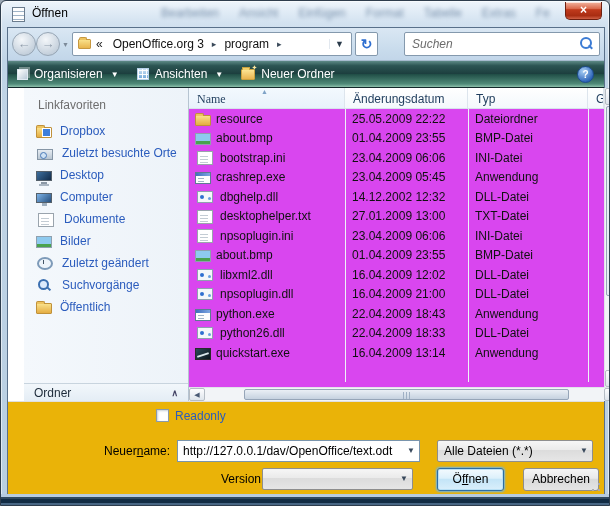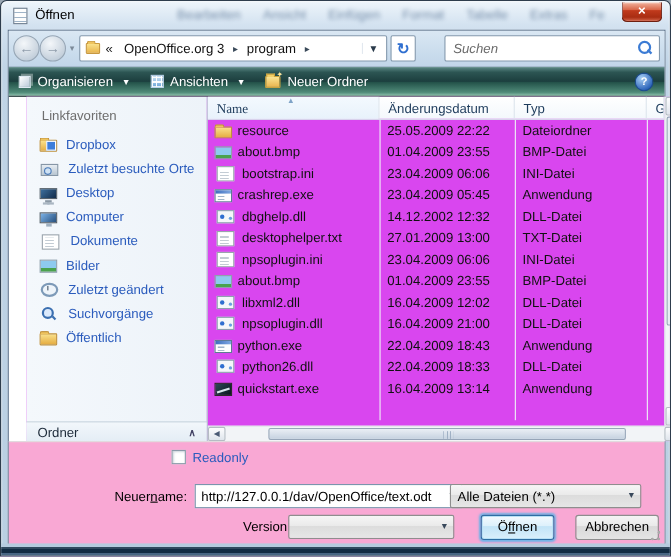--- a/index.html
+++ b/index.html
@@ -131,34 +131,34 @@
   .vthumb::after{content:"";position:absolute;left:4px;top:91px;width:7px;height:8px;
     background:repeating-linear-gradient(0deg,#9fb0c4 0 1px,transparent 1px 3px);}
   .hscroll{position:absolute;left:0;top:299px;width:432px;height:14px;background:#f2f4f7;border-top:1px solid #e0e4e9;}
   .hbtn{position:absolute;top:0;width:16px;height:13px;background:linear-gradient(180deg,#fdfdfe,#dfe5ec);
     border:1px solid #b5bcc4;border-radius:2px;color:#4a5a74;font-size:7px;text-align:center;line-height:11px;}
   .hthumb{position:absolute;left:55px;top:1px;width:325px;height:11px;border:1px solid #96a5b8;border-radius:2px;
     background:linear-gradient(180deg,#eaeff5,#c6d2e0);}
   .hthumb::after{content:"";position:absolute;left:158px;top:2px;width:9px;height:7px;
     background:repeating-linear-gradient(90deg,#9fb0c4 0 1px,transparent 1px 3px);}
   
-  .footer{position:absolute;left:0;top:373px;width:596px;height:94px;background:#f9a8d4;border-top:1px solid #dfdfdf;}
+  .footer{position:absolute;left:0;top:373px;width:596px;height:94px;background:#eab308;border-top:1px solid #dfdfdf;}
   .checkbox{position:absolute;left:148px;top:7px;width:13px;height:13px;background:#fff;border:1px solid #8a9aa9;
     box-shadow:inset 1px 1px 2px rgba(120,140,160,.4);}
   .readonly-label{position:absolute;left:167px;top:7px;color:#2b5cbd;}
   .fname-label{position:absolute;left:96px;top:42px;width:66px;text-align:right;color:#000;}
   .mn{text-decoration:underline;}
   .fname-combo{position:absolute;left:169px;top:38px;width:243px;height:22px;background:#fff;border:1px solid #7a95ad;
     display:flex;}
   .fname-combo input{flex:1;border:none;outline:none;font:12px "Liberation Sans",sans-serif;padding:0 2px 0 5px;min-width:0;background:transparent;color:#000;}
   .combo-arrow{flex:0 0 16px;text-align:center;font-size:8px;color:#39495c;align-self:stretch;line-height:20px;}
   .dropdown{position:absolute;height:22px;border:1px solid #8e8e8e;border-radius:2px;display:flex;align-items:center;
     background:linear-gradient(180deg,#f6f6f6,#eaeaea 45%,#dcdcdc 46%,#e6e6e6);color:#000;}
   .dropdown .dlabel{flex:1;padding-left:6px;white-space:nowrap;overflow:hidden;}
-  .dd-filetype{left:401px;top:38px;width:174px;}
+  .dd-filetype{left:429px;top:38px;width:156px;}
   .dd-version{left:254px;top:66px;width:151px;}
   .version-label{position:absolute;left:213px;top:70px;color:#000;}
   .btn{position:absolute;top:66px;height:23px;border:1px solid #8e8e8e;border-radius:3px;text-align:center;
     background:linear-gradient(180deg,#f5f5f5,#e9e9e9 45%,#d9d9d9 46%,#e4e4e4);color:#000;line-height:21px;cursor:default;}
   .btn-open{left:429px;width:67px;border:1px solid #2d6da3;border-radius:3px;
     background:linear-gradient(180deg,#f3fafe,#dcf0fb 45%,#c2e4f7 46%,#daeffb);
     box-shadow:0 0 2px 1px #6ab4e8, inset 0 0 0 1px #b8e0f5;}
   .btn-cancel{left:515px;width:76px;}
   .grip{position:absolute;right:3px;bottom:3px;width:10px;height:10px;
     background:radial-gradient(circle at 8px 2px,#aaa 1px,transparent 1.5px),

